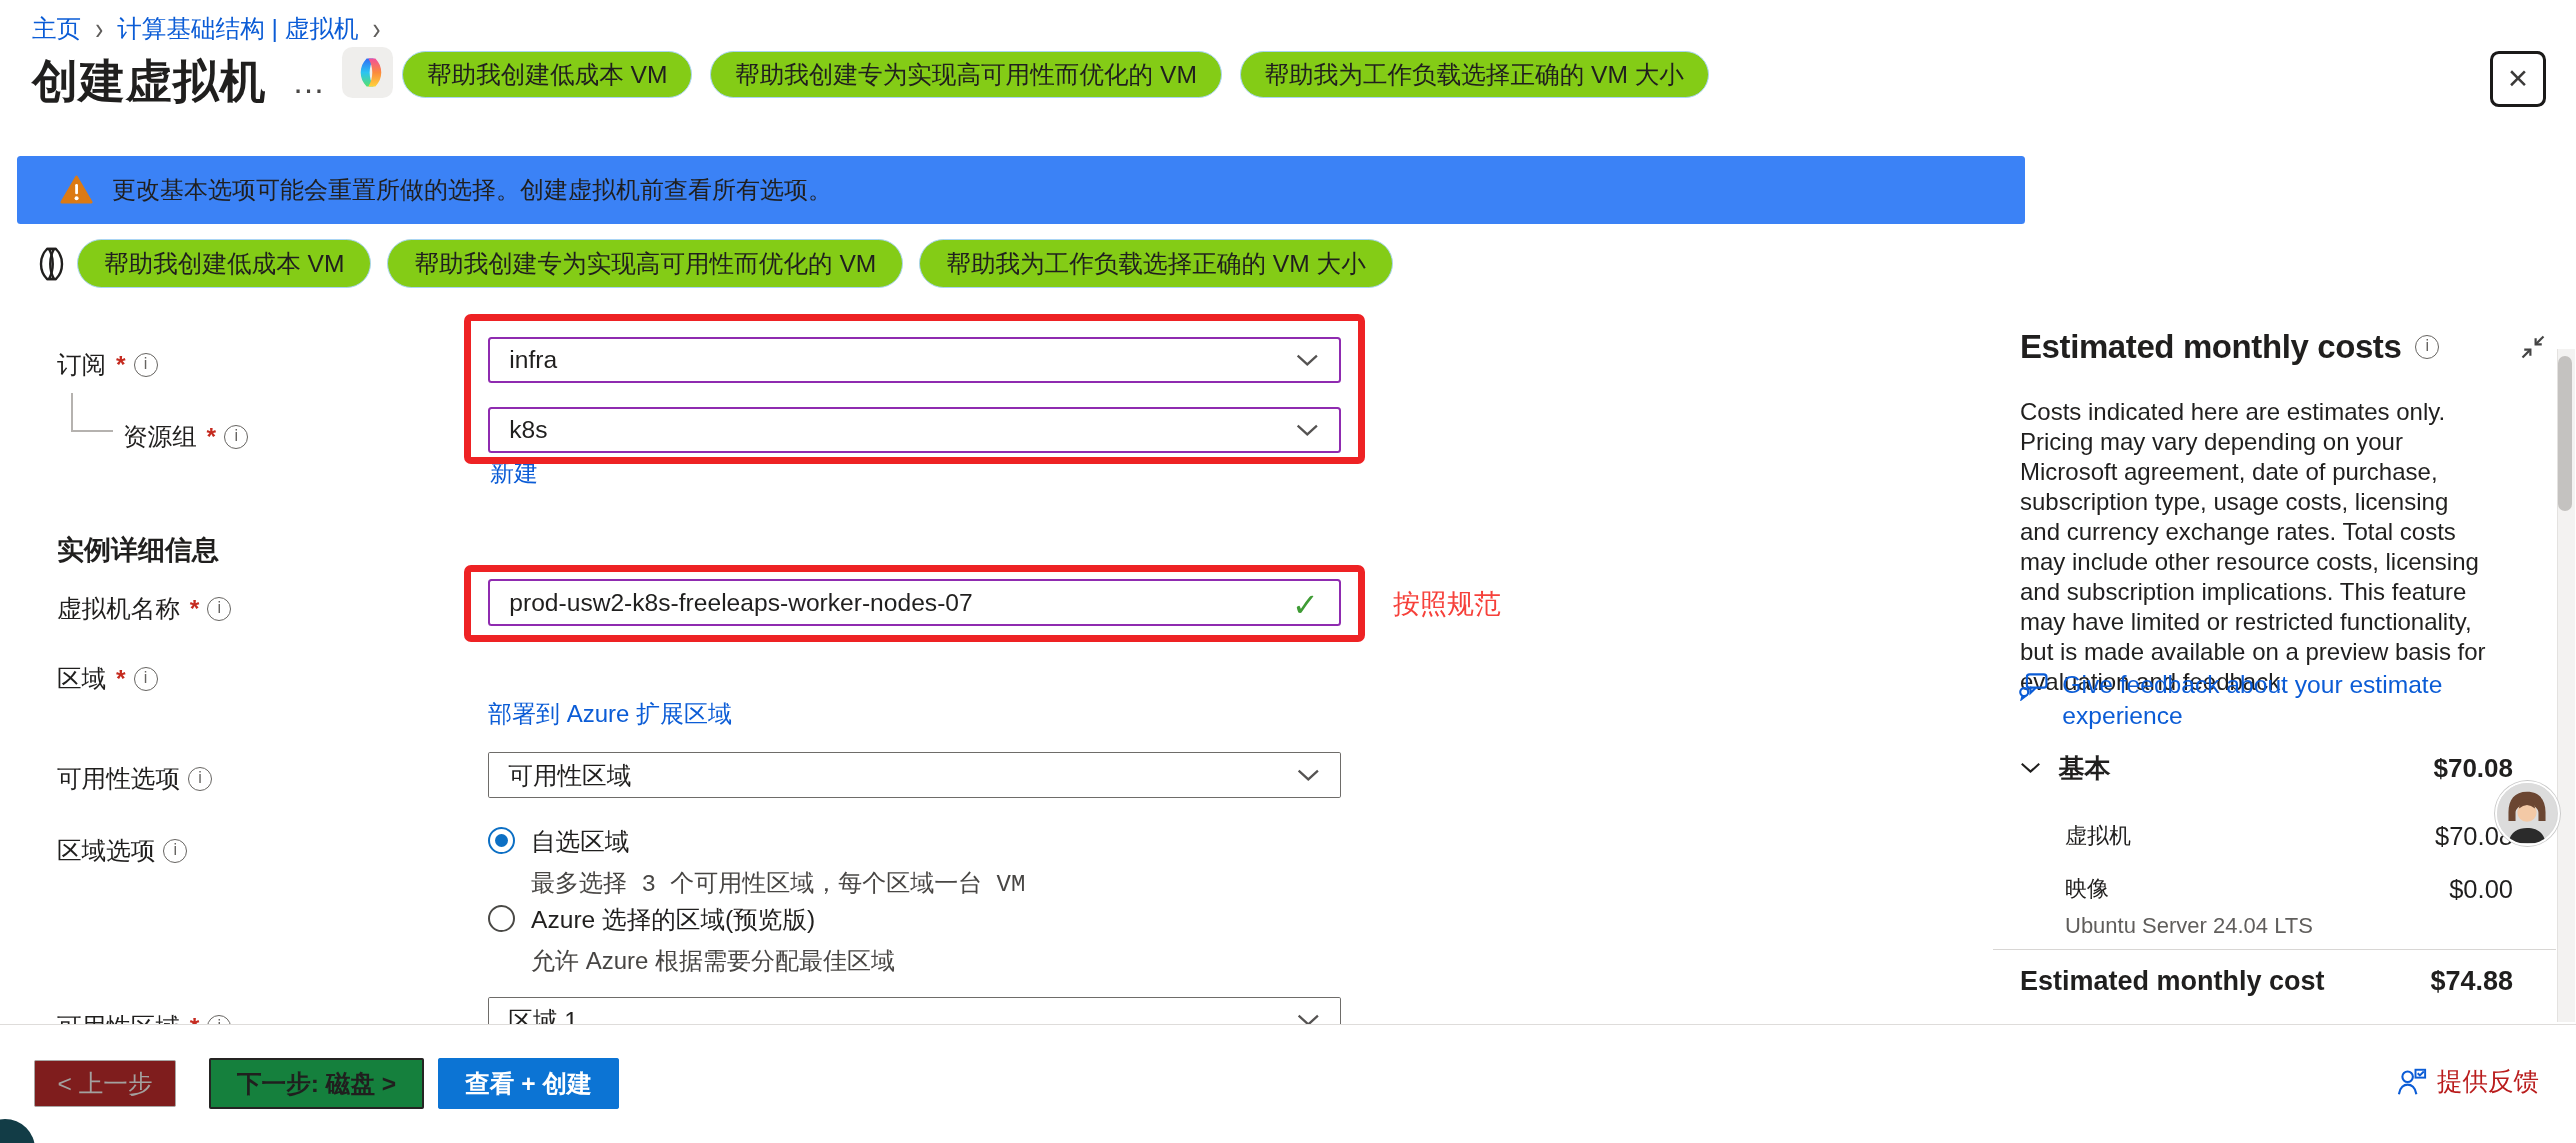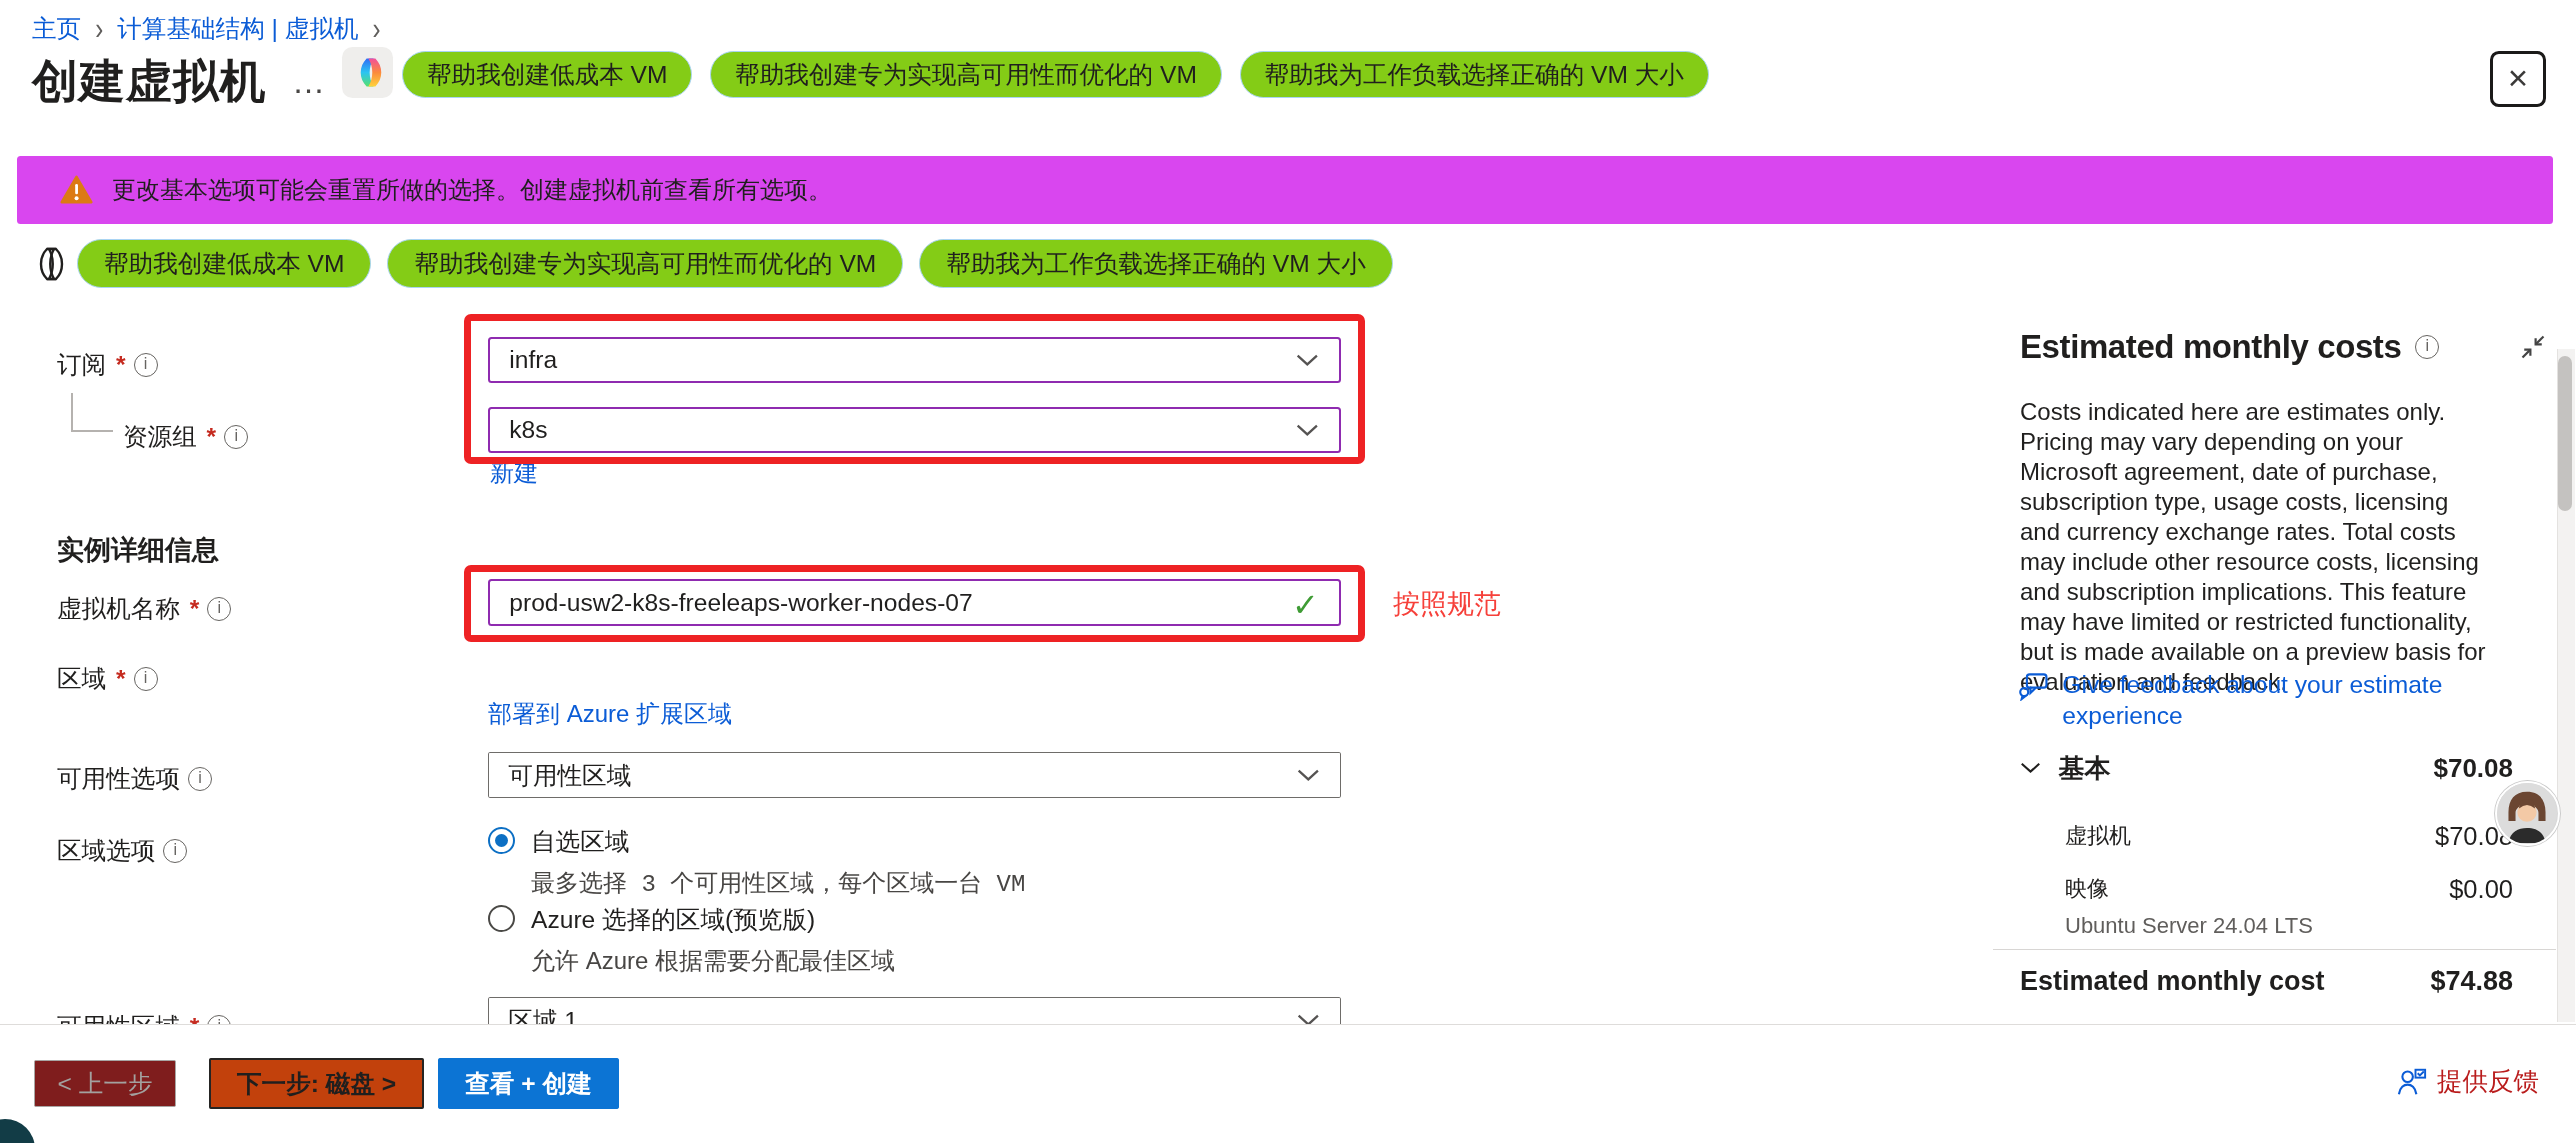--- a/index.html
+++ b/index.html
@@ -16,21 +16,21 @@
 
 .page-title { left:32px; top:51px; font-size:46px; font-weight:700; letter-spacing:0.9px; }
 .more-dots { left:292px; top:63px; font-size:33px; color:#484644; letter-spacing:2.6px; }
 .copilot-tile { left:342px; top:47px; width:51px; height:51px; background:#efeeec; border-radius:10.5px; display:flex; align-items:center; justify-content:center; }
 .chips-row1 { left:402px; top:51px; display:flex; gap:17.6px; }
 .chip { height:47px; border:1.8px solid #a9d4f4; border-radius:24.6px; background:#84cc16; display:flex; align-items:center; padding:0 24px; font-size:24.6px; white-space:nowrap; color:#201f1e; }
 .close-btn { left:2490px; top:51px; width:56px; height:56px; border:3.5px solid #1b1a19; border-radius:8.8px; background:#fff; display:flex; align-items:center; justify-content:center; }
 .close-x { font-size:35px; color:#3b3a39; line-height:1; margin-top:-3.5px; }
 
 
-.banner { left:16.7px; top:156px; width:2536px; height:68px; background:#d946ef; border-radius:3.5px; display:flex; align-items:center; padding-left:43px; }
+.banner { left:16.7px; top:156px; width:2008px; height:68px; background:#3b82f6; border-radius:3.5px; display:flex; align-items:center; padding-left:43px; }
 .banner-text { font-size:24px; margin-left:19.3px; color:#201f1e; }
 
 
 .copilot-outline { left:28px; top:244px; }
 .chips-row2 { left:77px; top:239px; display:flex; gap:16px; }
 .chips-row2 .chip { height:49px; font-size:24.6px; padding:0 26px; }
 
 
 .field-label { display:flex; align-items:center; gap:8px; font-size:24.6px; }
 .req { color:#c52a1f; font-weight:700; margin-left:1.8px; }
@@ -97,21 +97,21 @@
 .scroll-thumb { left:2558px; top:356px; width:14px; height:155px; background:#c4c2c0; border-radius:7px; }
 
 
 .avatar { left:2495px; top:781px; width:65px; height:65px; border-radius:50%; background:#d9d9d9; border:2.6px solid #fff; box-shadow:0 0 0 0.9px #c8c8c8; overflow:hidden; z-index:6; cursor:pointer; }
 
 
 .footer { left:0; top:1024px; width:2576px; height:119px; background:#fff; border-top:0.9px solid #dedcda; z-index:8; }
 .footer-btns { position:absolute; left:34px; top:33px; display:flex; align-items:center; }
 .btn { height:47px; display:flex; align-items:center; justify-content:center; font-size:24.6px; cursor:pointer; border-radius:1.8px; white-space:nowrap; }
 .btn-prev { width:142px; background:#7f1d1d; border:1.8px solid #a8a6a4; color:#a3a19f; }
-.btn-next { margin-left:33px; padding:0 26px; background:#c2410c; border:2.6px solid #252423; color:#201f1e; font-weight:700; height:51px; }
+.btn-next { margin-left:33px; padding:0 26px; background:#15803d; border:2.6px solid #252423; color:#201f1e; font-weight:700; height:51px; }
 .btn-review { margin-left:14px; padding:0 26px; background:#0c74d4; border:0.9px solid #0c74d4; color:#fff; font-weight:700; height:51px; }
 .footer-feedback { position:absolute; right:37px; top:39px; display:flex; align-items:center; gap:10.5px; cursor:pointer; }
 .footer-feedback span { font-size:25.5px; color:#b91c1c; }
 
 
 .corner-widget { left:-24.6px; top:1119px; width:60px; height:60px; border-radius:50%; background:#123c46; z-index:9; cursor:pointer; }
 </style>
 </head>
 <body>
 

